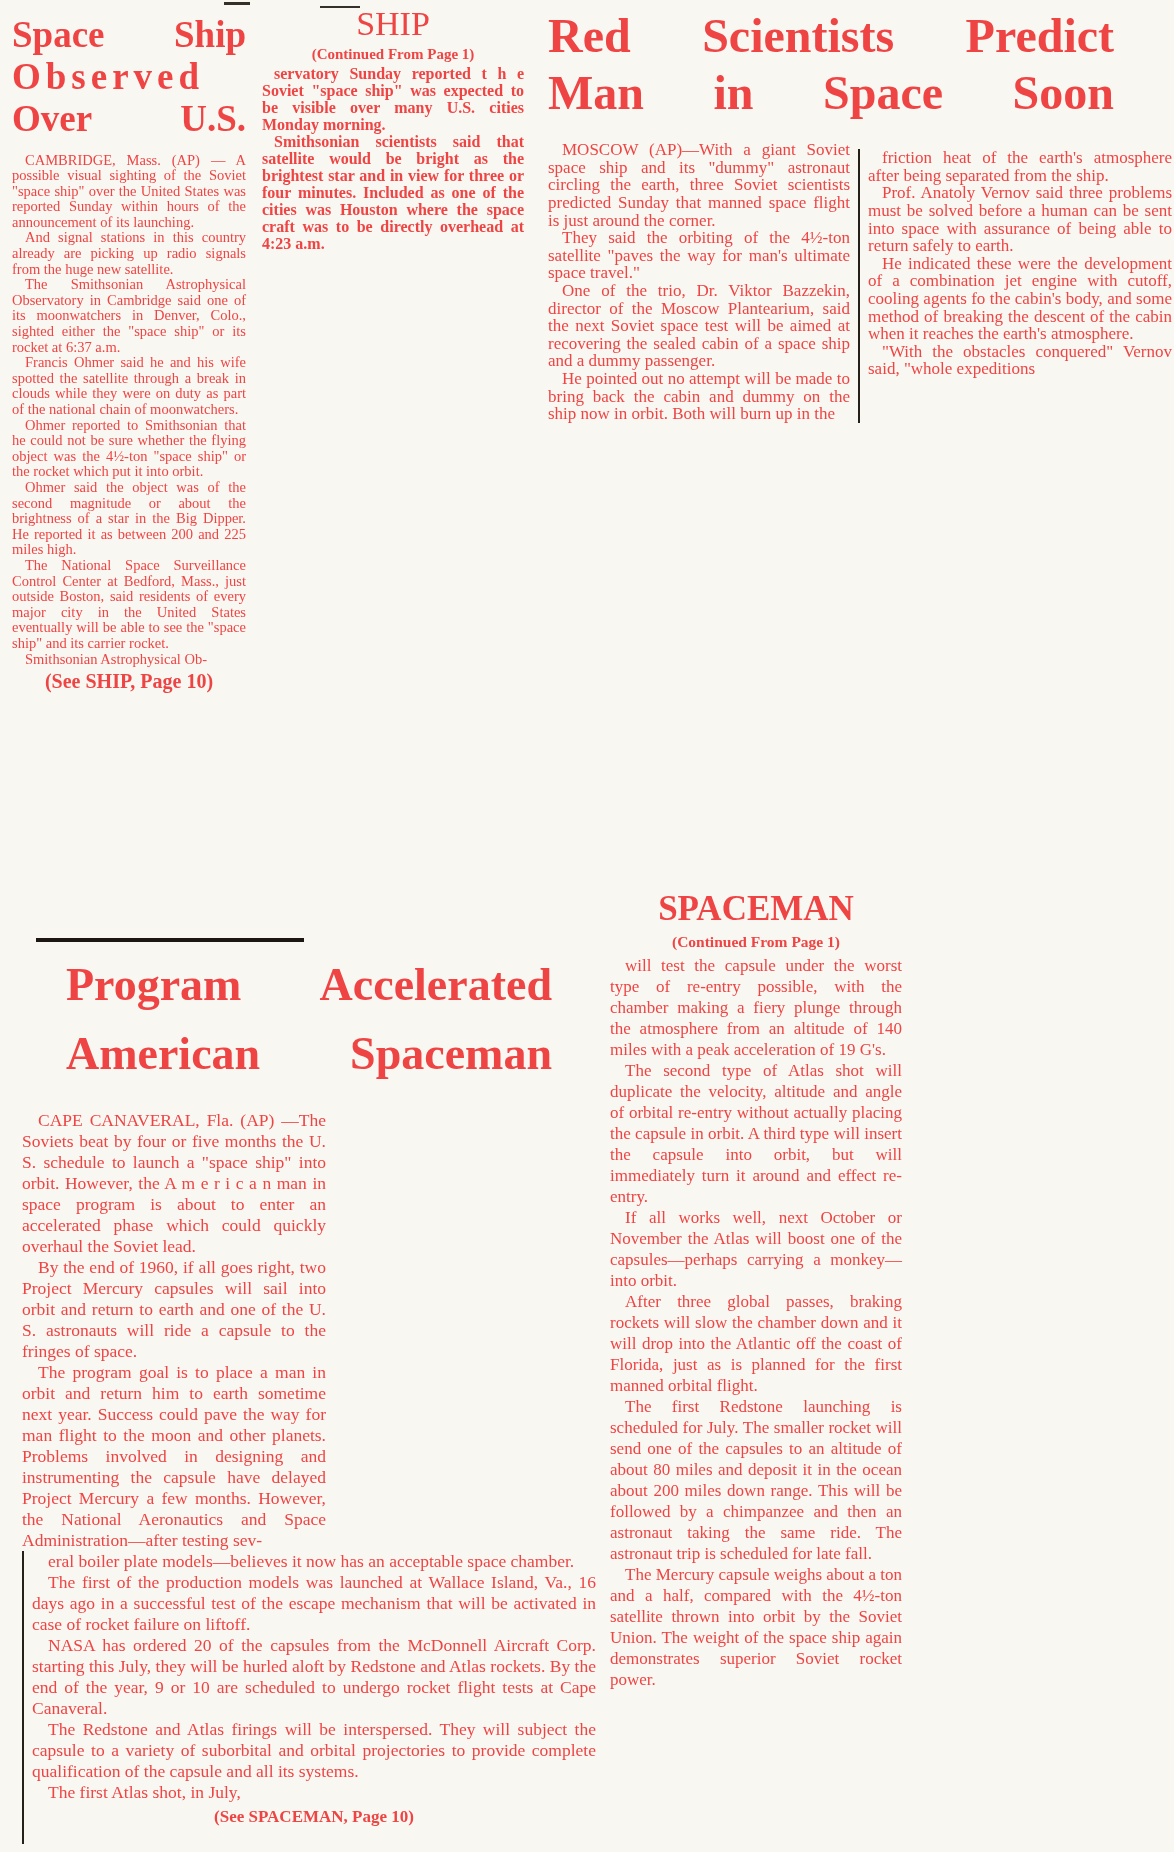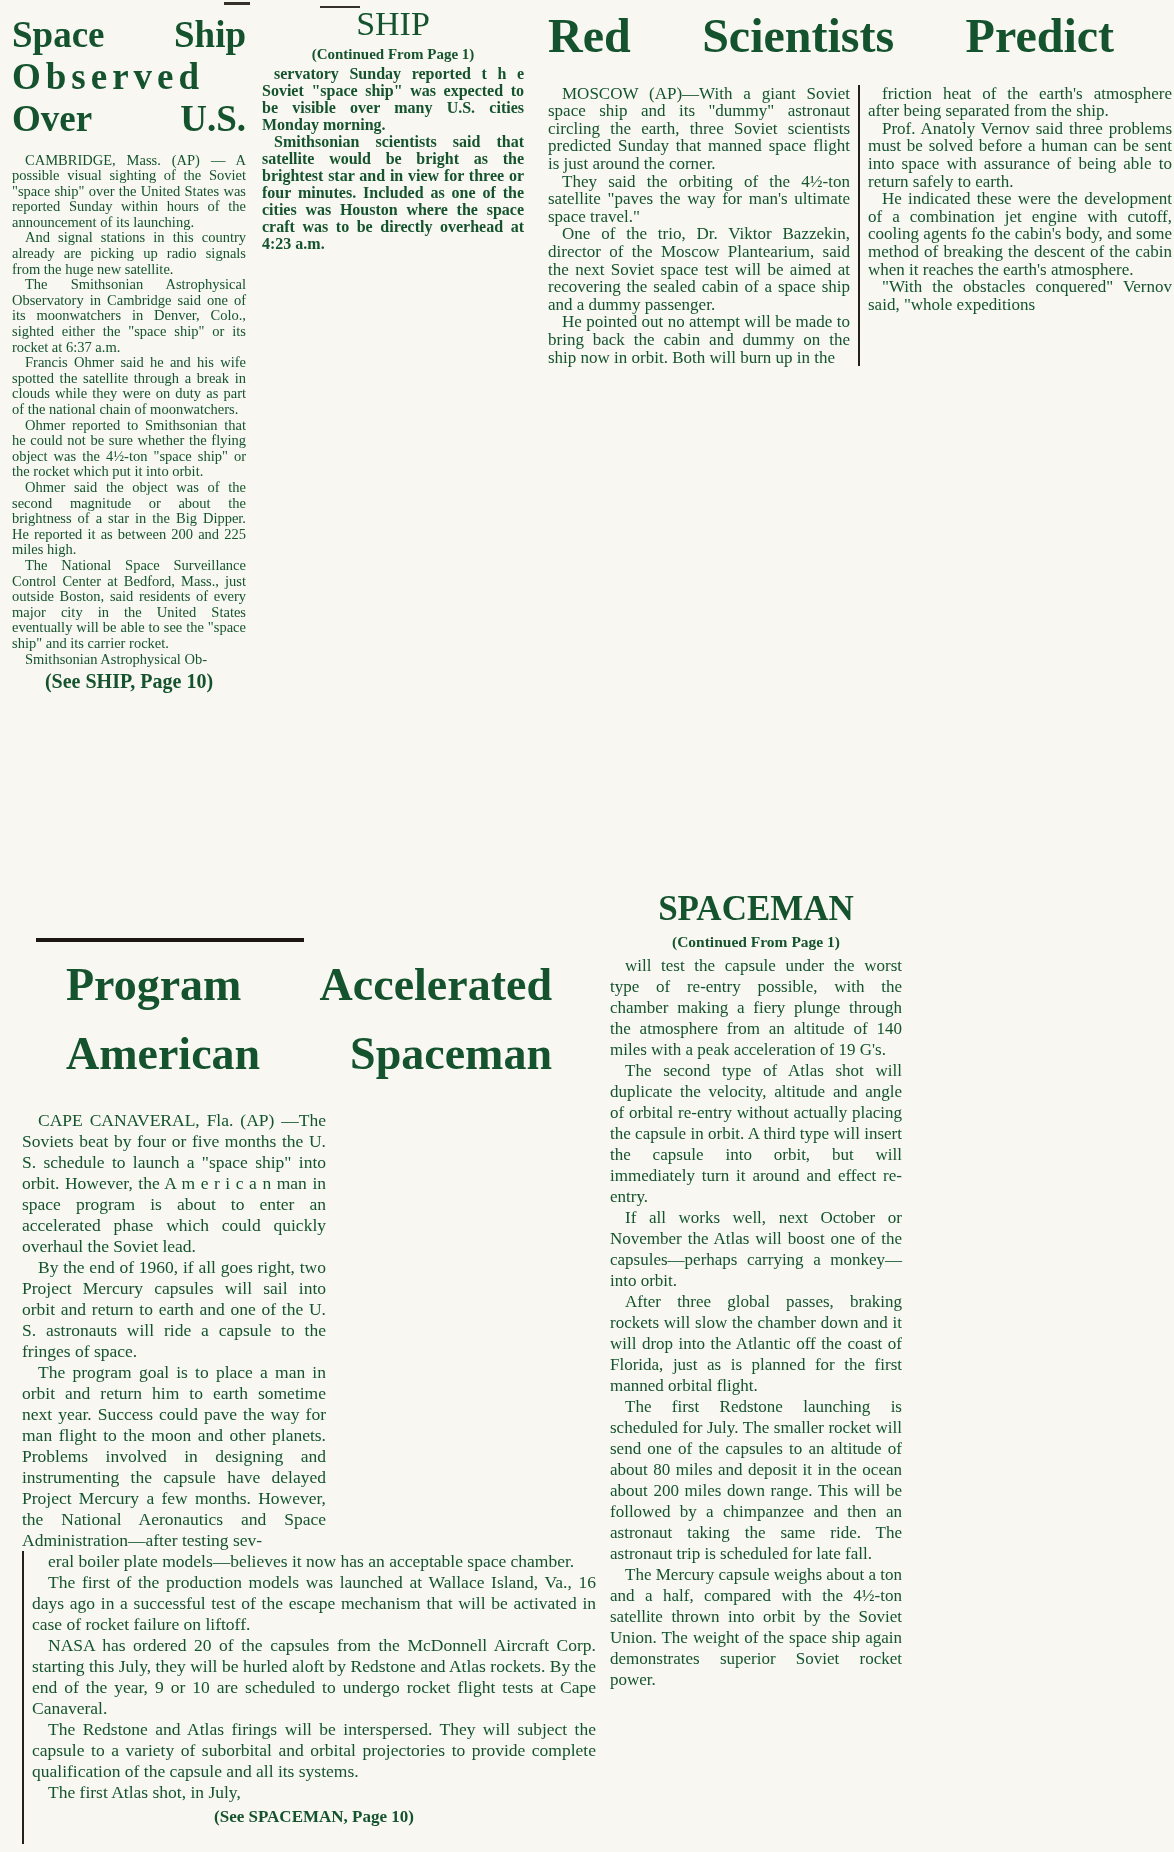--- a/index.html
+++ b/index.html
@@ -1,20 +1,20 @@
 <!DOCTYPE html>
 <html><head>
 <meta charset="utf-8">
 <style>
   html,body{margin:0;padding:0;background:#6e6e6e;}
   .page{
     position:relative;
     width:1174px;height:1852px;
     background:#f8f7f1;
-    color:#14532d;
+    color:#ef4444;
     font-family:"Liberation Serif","DejaVu Serif",serif;
     overflow:hidden;
   }
   
   .para{
     margin:0;
     text-align:justify;
     text-justify:inter-word;
   }
 
@@ -33,21 +33,21 @@
   .art-ship .cont{font-weight:bold;font-size:15px;text-align:center;margin-top:4px;}
   .art-ship .body{margin-top:2px;font-size:16px;line-height:17px;font-weight:bold;}
   .art-ship .para{text-indent:12px;}
 
   
   .art-red{position:absolute;left:548px;top:8px;width:624px;}
   .art-red .hl{font-weight:bold;font-size:48px;line-height:1.18;width:566px;}
   .art-red .hl-line{text-align:justify;text-align-last:justify;}
   .art-red .cols{display:flex;margin-top:20px;}
   .art-red .col1{width:302px;}
-  .art-red .col2{flex:1;margin-left:8px;border-left:2px solid #26201a;padding-left:8px;}
+  .art-red .col2{flex:1;margin-left:8px;border-left:2px solid #26201a;padding-left:8px;margin-top:8px;}
   .art-red .body{font-size:17px;line-height:17.6px;}
   .art-red .para{text-indent:14px;}
 
   
   .art-usman{position:absolute;left:22px;top:930px;width:574px;}
   .kicker{
     font-style:italic;font-weight:bold;font-size:29px;letter-spacing:2px;
     margin-left:16px;
   }
   .kicker-rule{width:268px;height:4px;background:#1c1712;margin:8px 0 0 14px;}
@@ -101,20 +101,21 @@
     <div class="cont">(Continued From Page 1)</div>
     <div class="body">
         <p class="para">servatory Sunday reported t h e Soviet "space ship" was expected to be visible over many U.S. cities Monday morning.</p>
         <p class="para">Smithsonian scientists said that satellite would be bright as the brightest star and in view for three or four minutes. Included as one of the cities was Houston where the space craft was to be directly overhead at 4:23 a.m.</p>
       </div>
   </section>
 
   <section class="art-red">
     <div class="hl">
       <div class="hl-line">Red Scientists Predict</div>
+      <div class="hl-line">Man in Space Soon</div>
     </div>
     <div class="cols">
       <div class="col1 body">
           <p class="para">MOSCOW (AP)—With a giant Soviet space ship and its "dummy" astronaut circling the earth, three Soviet scientists predicted Sunday that manned space flight is just around the corner.</p>
           <p class="para">They said the orbiting of the 4½-ton satellite "paves the way for man's ultimate space travel."</p>
           <p class="para">One of the trio, Dr. Viktor Bazzekin, director of the Moscow Plantearium, said the next Soviet space test will be aimed at recovering the sealed cabin of a space ship and a dummy passenger.</p>
           <p class="para">He pointed out no attempt will be made to bring back the cabin and dummy on the ship now in orbit. Both will burn up in the</p>
         </div>
       <div class="col2 body">
           <p class="para">friction heat of the earth's atmosphere after being separated from the ship.</p>

